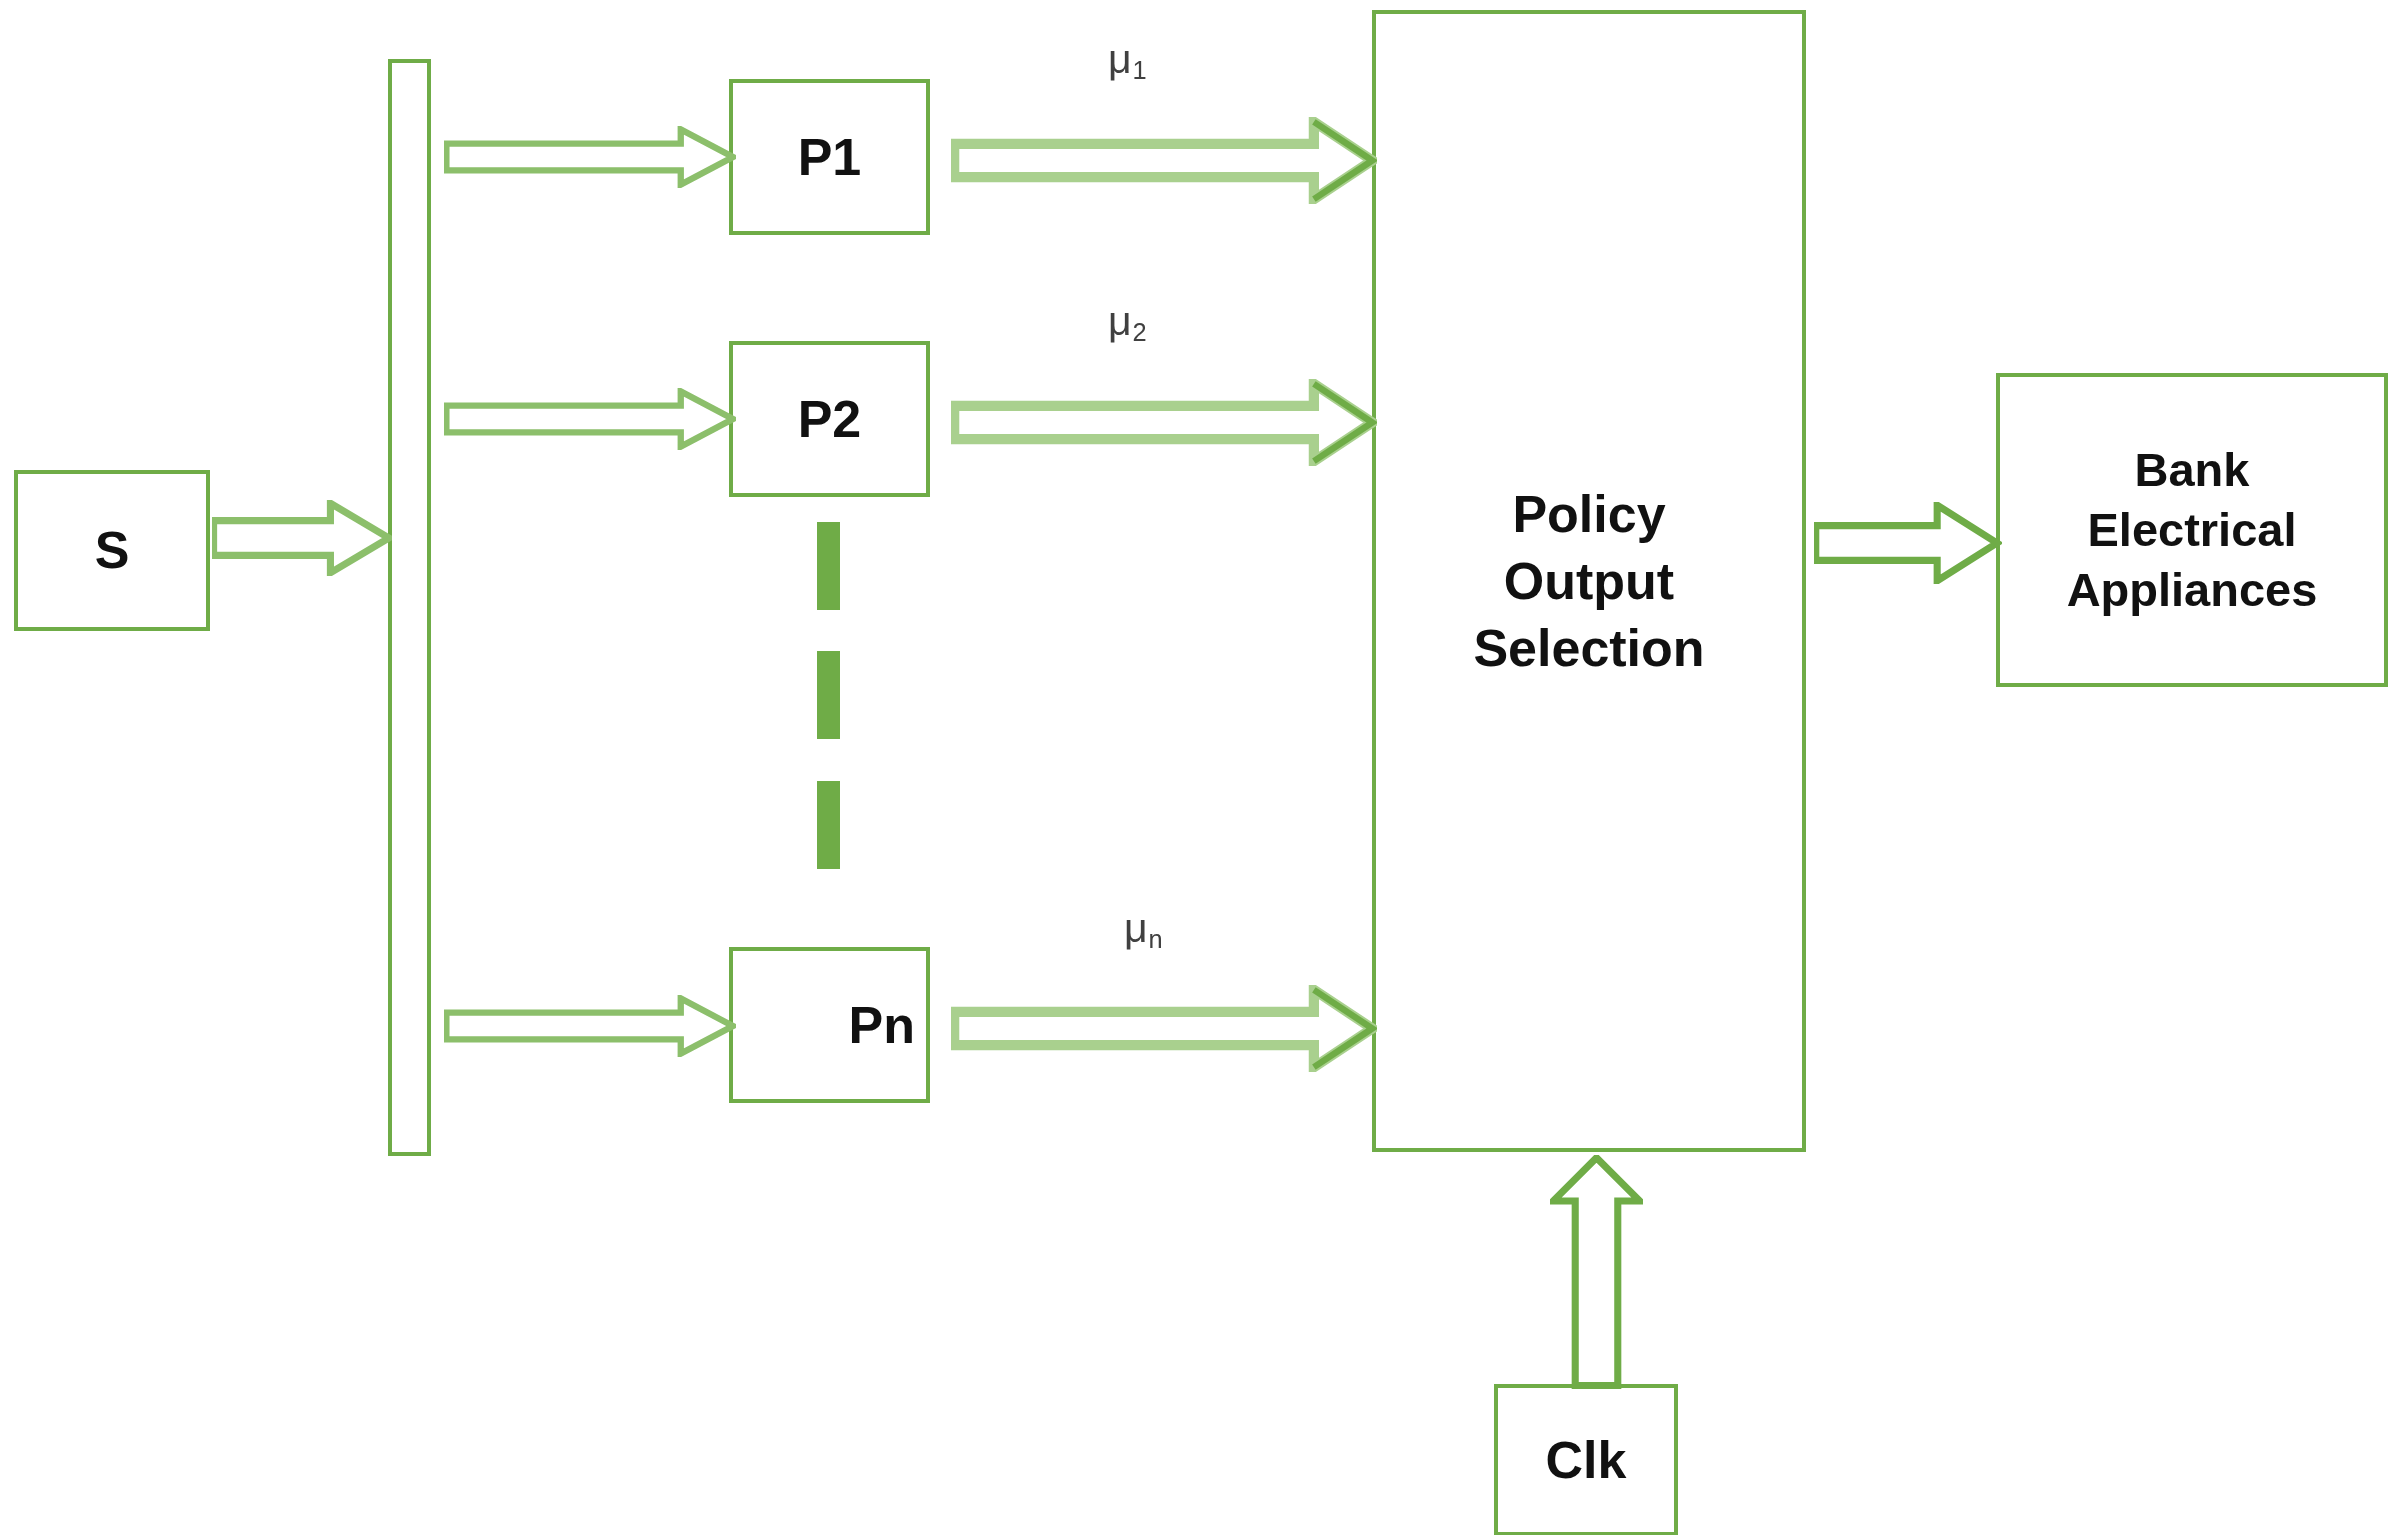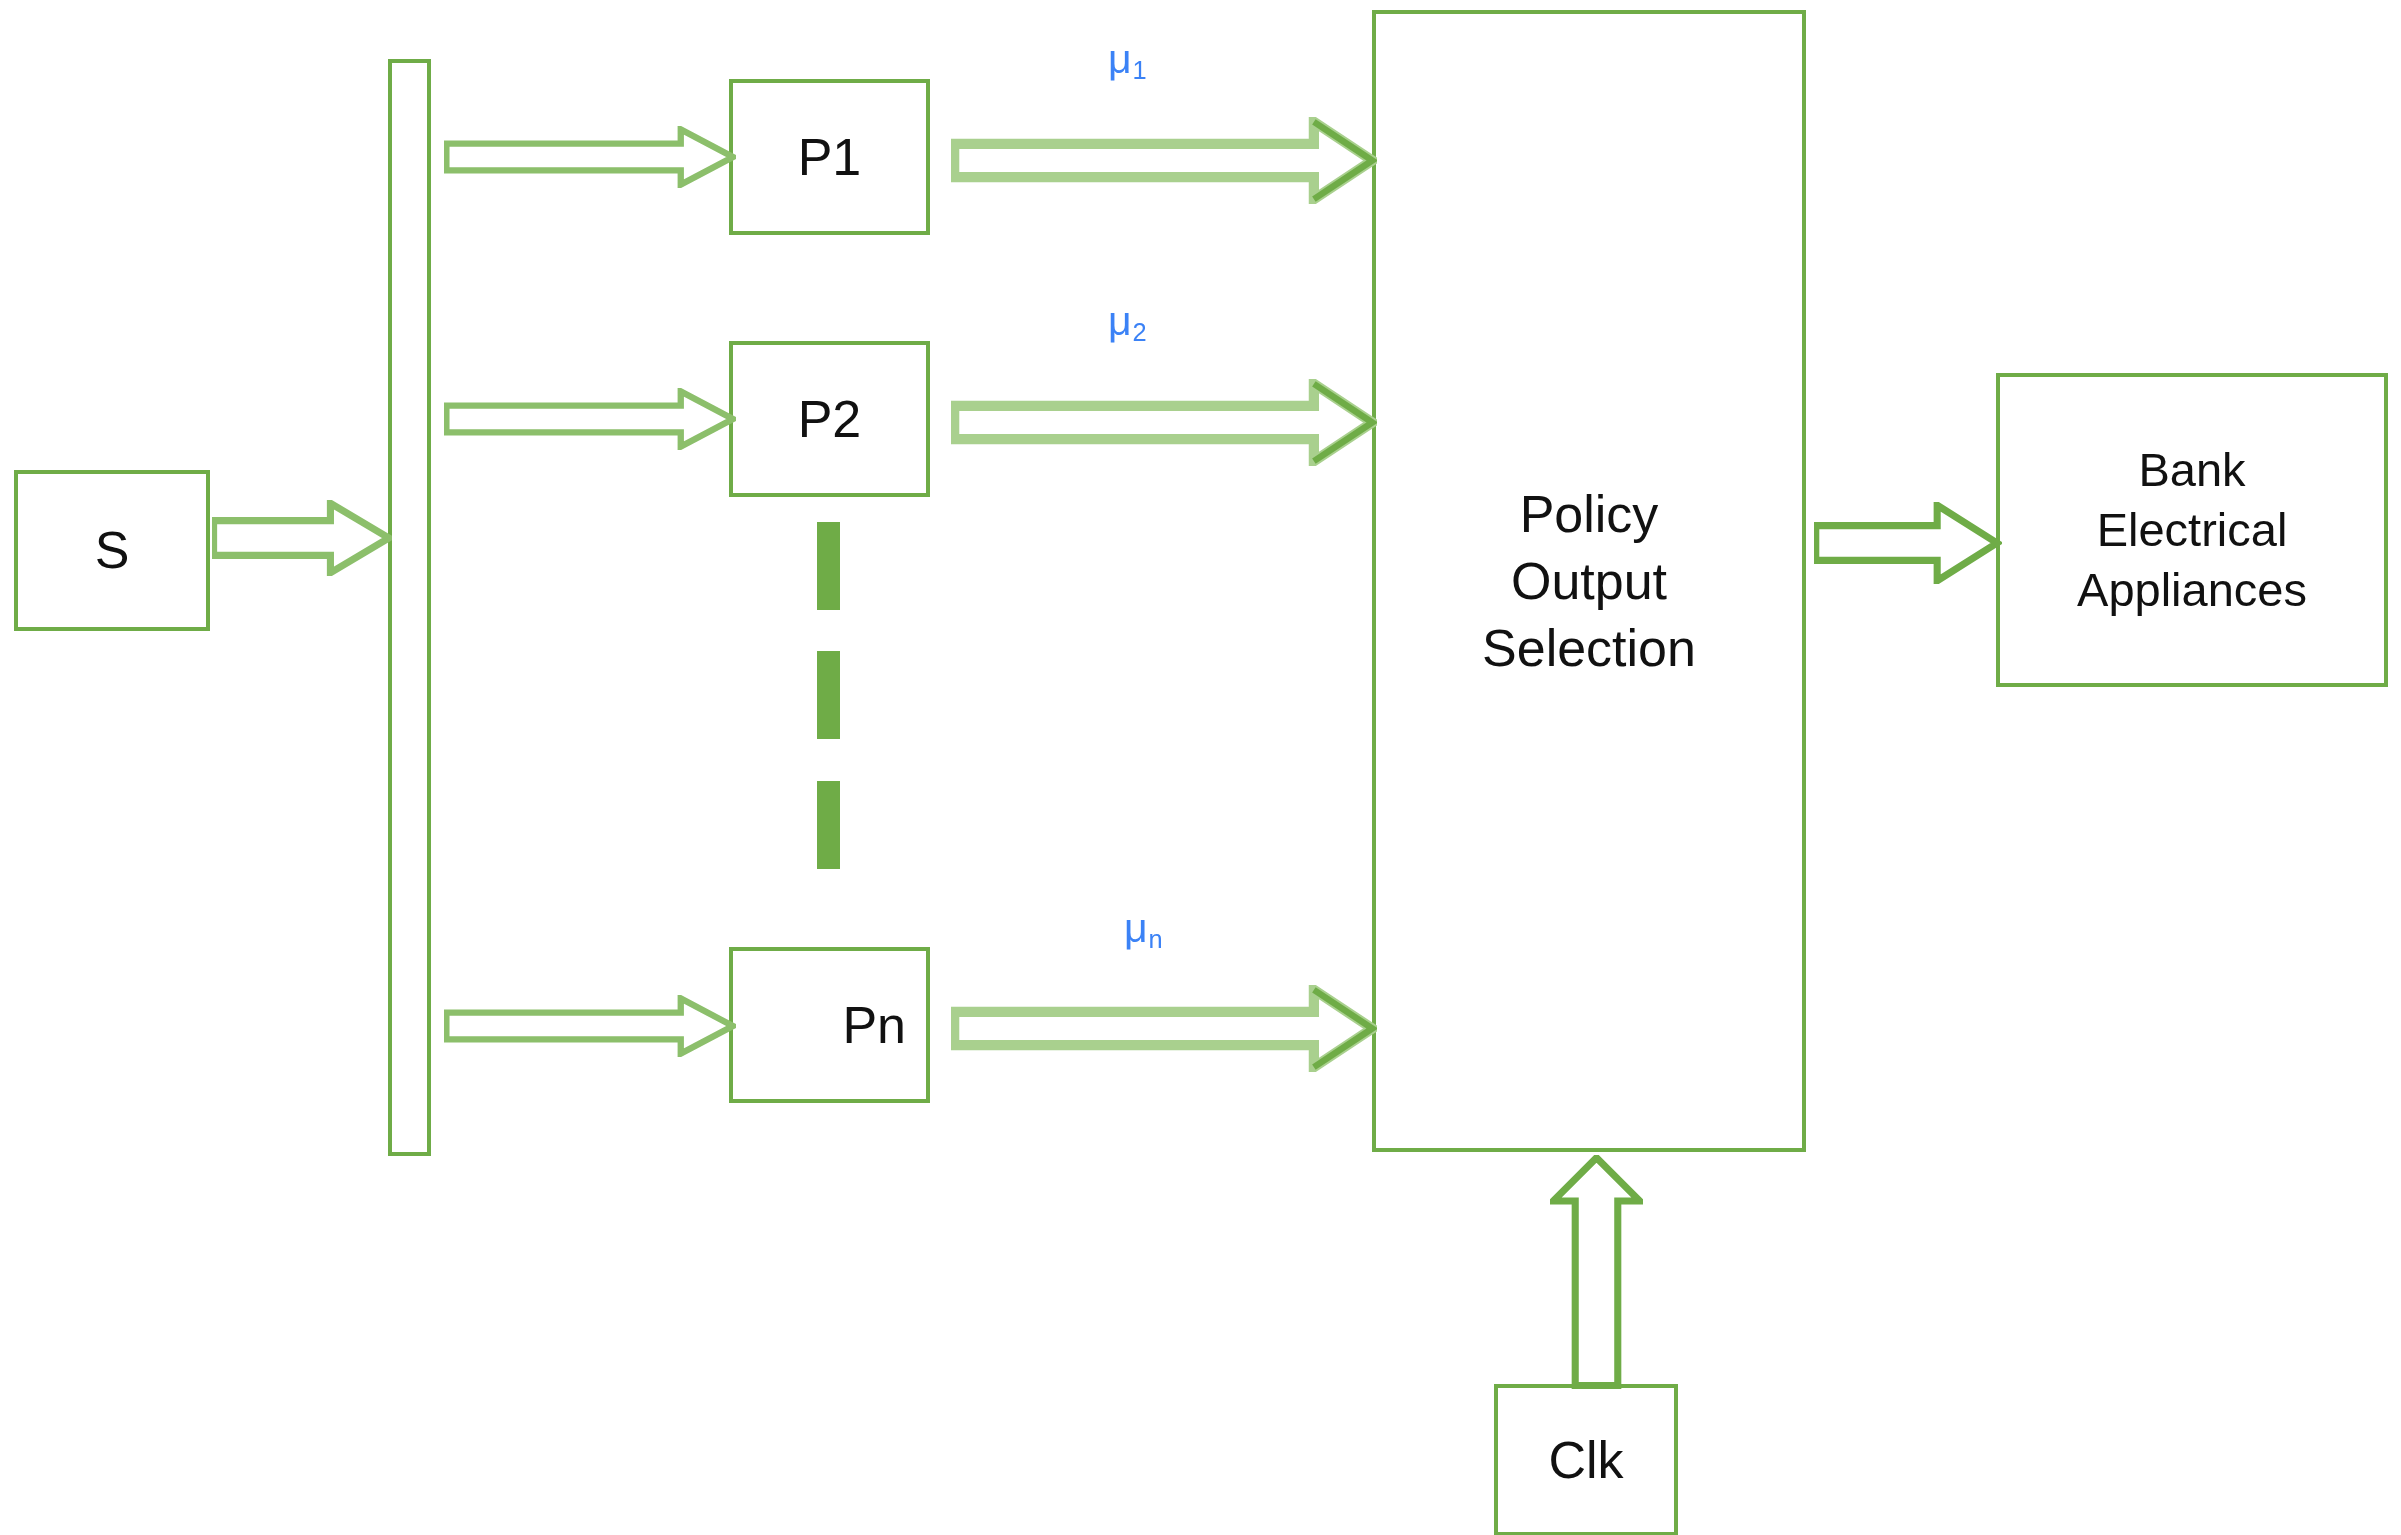--- a/index.html
+++ b/index.html
@@ -26,22 +26,23 @@
     display: flex;
     align-items: center;
     justify-content: center;
     text-align: center;
     color: #111111;
     line-height: 1.28;
   }
   .node-label {
     display: block;
     width: 100%;
-    padding: 0 20px;
+    padding: 0 11px;
     white-space: pre-line;
+    font-weight: bold;
   }
 
   
   #node-source      { left: 14px;   top: 470px;  width: 196px;  height: 161px;  font-size: 52px; }
   #node-bus         { left: 388px;  top: 59px;   width: 43px;   height: 1097px; }
   #node-p1          { left: 729px;  top: 79px;  width: 201px;  height: 156px;  font-size: 52px; border-width: 4px;}
   #node-p2          { left: 729px;  top: 341px;  width: 201px;  height: 156px;  font-size: 52px; border-width: 4px;}
   #node-pn          { left: 729px;  top: 947px; width: 201px;  height: 156px;  font-size: 52px; border-width: 4px; text-align: right;}
   #node-policy      { left: 1372px; top: 10.3px;   width: 434px;  height: 1142px; font-size: 52px; }
   #node-bank        { left: 1996px; top: 373px;  width: 392px;  height: 314px;  font-size: 47px; }
@@ -72,21 +73,21 @@
   #arrow-p1-to-policy { left: 951px; top: 117px;  }
   #arrow-p2-to-policy { left: 951px; top: 379px;  }
   #arrow-pn-to-policy { left: 951px; top: 985px; }
   #arrow-policy-to-bank { left: 1814px; top: 502px; }
   #arrow-clk-to-policy  { left: 1550px; top: 1155px; }
 
   
   .mu-label {
     position: absolute;
     font-size: 41px;
-    color: #3b82f6;
+    color: #404040;
     white-space: nowrap;
   }
   .mu-label sub {
     font-size: 0.62em;
     vertical-align: baseline;
     position: relative;
     top: 0.25em;
     left: 0.8px;
   }
   #mu-label-1 { left: 1108px; top: 36px;   }

